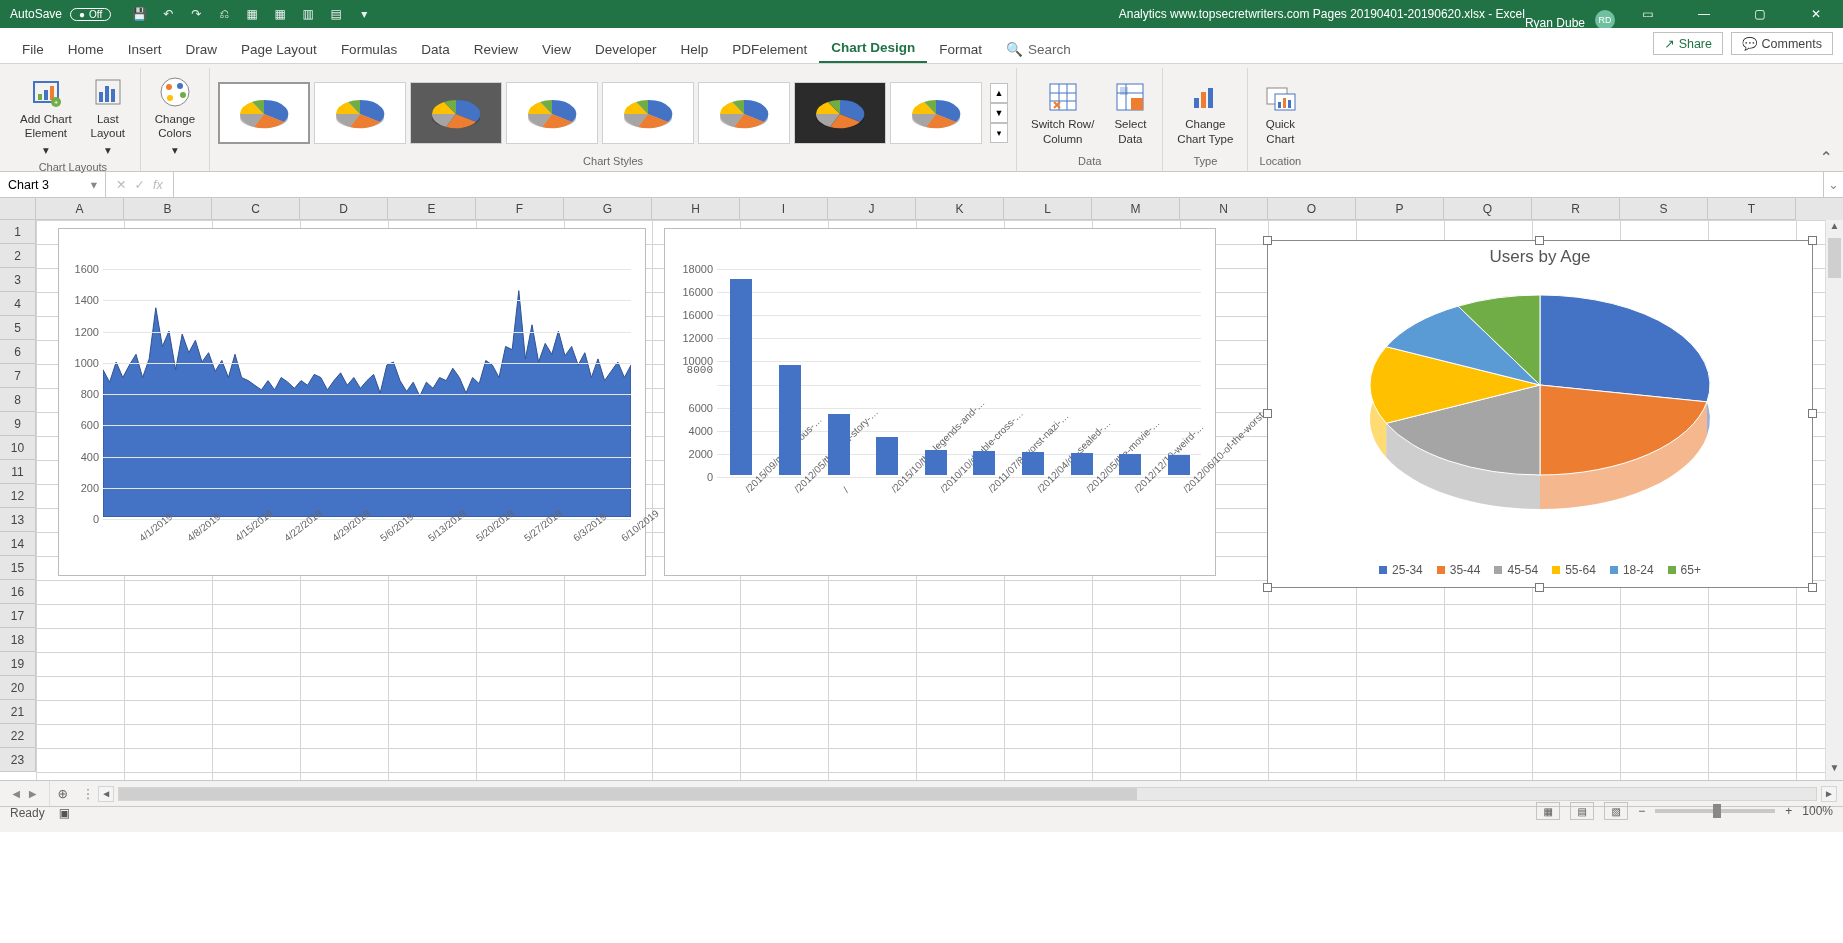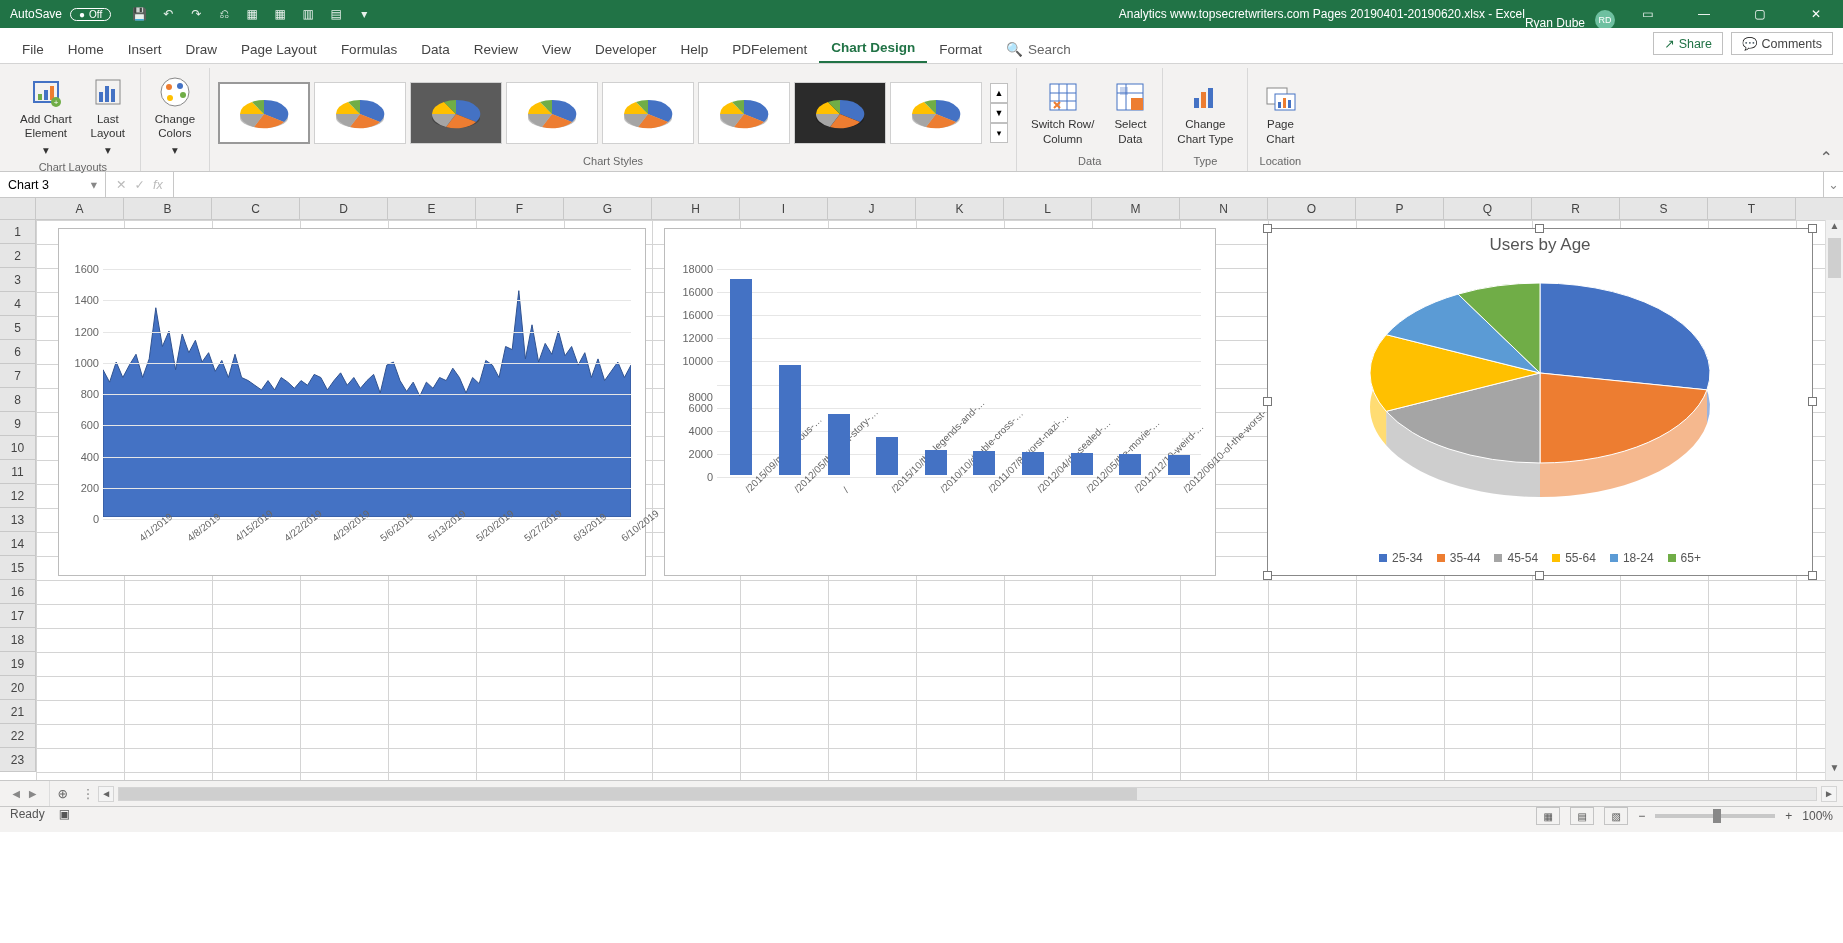--- a/index.html
+++ b/index.html
@@ -53,21 +53,21 @@
 .colh { width:88px; border-right:1px solid #c8c8c8;border-bottom:1px solid #c8c8c8; text-align:center; font-size:12px; color:#444; line-height:22px; background:#e6e6e6;}
 .rows { position:relative;}
 .rowh { width:36px; height:24px; border-right:1px solid #c8c8c8;border-bottom:1px solid #c8c8c8; text-align:center;font-size:12px;color:#444; background:#e6e6e6; line-height:24px;}
 .gridlines { position:absolute; left:36px; top:22px; right:0; bottom:0; background-image: linear-gradient(#d4d4d4 1px, transparent 1px), linear-gradient(90deg,#d4d4d4 1px, transparent 1px); background-size: 88px 24px; }
 .vsb{position:absolute;right:0;top:22px;width:18px;bottom:0;background:#f0f0f0;border-left:1px solid #ddd;}
 .vsb .arrow{height:18px;text-align:center;font-size:10px;color:#666;cursor:pointer;}
 .vsb .thumb{position:absolute;top:18px;left:2px;right:2px;height:40px;background:#cfcfcf;}
 
 
 .chart { position:absolute; background:#fff; border:1px solid #bcbcbc; }
-.chart.selected { border:1px solid #888;}
+.chart.selected { border:1px solid #888;margin-top:12px;}
 .chart .title { text-align:center; font-size:17px; color:#555; padding-top:6px;}
 .handle{width:9px;height:9px;background:#fff;border:1.5px solid #777;position:absolute;}
 .handle.tl{left:-5px;top:-5px;} .handle.tr{right:-5px;top:-5px;}
 .handle.bl{left:-5px;bottom:-5px;} .handle.br{right:-5px;bottom:-5px;}
 .handle.tm{left:calc(50% - 5px);top:-5px;} .handle.bm{left:calc(50% - 5px);bottom:-5px;}
 .handle.ml{left:-5px;top:calc(50% - 5px);} .handle.mr{right:-5px;top:calc(50% - 5px);}
 
 
 .area-axes{position:absolute;left:44px;right:14px;top:40px;bottom:58px;}
 .area-ytick{position:absolute;left:-44px;width:40px;text-align:right;font-size:11px;color:#666;transform:translateY(-50%);}
@@ -90,21 +90,21 @@
 .sheetnav{display:flex;align-items:center;gap:4px;padding:0 10px;border-right:1px solid #ddd;color:#888;}
 .sheettab{padding:3px 14px;border:1px solid #c8c8c8;border-bottom:none;background:#eee;cursor:pointer;margin-top:2px;}
 .sheettab.active{background:#fff;font-weight:600;color:#217346;border-bottom:2px solid #fff;}
 .addsheet{width:26px;display:flex;align-items:center;justify-content:center;cursor:pointer;color:#666;}
 .sheet-hsb{flex:1;display:flex;align-items:center;padding:0 6px;gap:4px;}
 .hsb-track{flex:1;height:14px;background:#e8e8e8;position:relative;border:1px solid #d4d4d4;}
 .hsb-thumb{position:absolute;left:0;top:0;bottom:0;width:60%;background:#cfcfcf;}
 .hsb-arrow{width:16px;height:16px;display:flex;align-items:center;justify-content:center;color:#666;cursor:pointer;font-size:10px;border:1px solid #d4d4d4;background:#f4f4f4;}
 
 
-.status{height:26px;background:#f3f2f1;border-top:1px solid #c8c8c8;display:flex;align-items:flex-start;justify-content:space-between;font-size:12px;color:#555;padding:0 10px;}
+.status{height:26px;background:#f3f2f1;border-top:1px solid #c8c8c8;display:flex;align-items:flex-end;justify-content:space-between;font-size:12px;color:#555;padding:12px 10px;}
 .status .right{display:flex;align-items:center;gap:10px;}
 .viewbtn{width:24px;height:18px;border:1px solid #c4c4c4;display:inline-flex;align-items:center;justify-content:center;cursor:pointer;font-size:10px;}
 .zoom-slider{width:120px;height:4px;background:#c8c8c8;position:relative;}
 .zoom-slider .knob{width:8px;height:14px;background:#888;position:absolute;left:58px;top:-5px;}
 
 svg.pie-thumb{display:block;}
 </style>
 </head>
 <body style="transform: scale(1);">
 
@@ -369,21 +369,21 @@
         <div class="bigbtn">
           <div class="ic">
             <svg width="34" height="34">
               <rect x="4" y="8" width="20" height="16" fill="#fff" stroke="#888"></rect>
               <rect x="12" y="14" width="20" height="16" fill="#fff" stroke="#4472c4"></rect>
               <rect x="15" y="22" width="3" height="6" fill="#4472c4"></rect>
               <rect x="20" y="18" width="3" height="10" fill="#ed7d31"></rect>
               <rect x="25" y="20" width="3" height="8" fill="#4472c4"></rect>
             </svg>
           </div>
-          <span style="white-space:pre;">Page
+          <span style="white-space:pre;">Quick
 Chart</span>
         </div>
       </div>
     <div class="label">Location</div>
   </div>
   <span class="ribbon-collapse">⌃</span>
 </div>
 
 <div class="fxbar">
   <div class="namebox">
@@ -467,21 +467,21 @@
     <div class="bar-axes" id="bar-axes">
         <div class="area-grid" style="top: 208px;"></div>
         <div class="bar-ytick" style="top: 208px;">0</div>
         <div class="area-grid" style="top: 184.889px;"></div>
         <div class="bar-ytick" style="top: 184.889px;">2000</div>
         <div class="area-grid" style="top: 161.778px;"></div>
         <div class="bar-ytick" style="top: 161.778px;">4000</div>
         <div class="area-grid" style="top: 138.667px;"></div>
         <div class="bar-ytick" style="top: 138.667px;">6000</div>
         <div class="area-grid" style="top: 115.556px;"></div>
-        <div class="bar-ytick" style="top: 128px;">8000</div>
+        <div class="bar-ytick" style="top: 101px; font-family: Liberation Mono, monospace;">8000</div>
         <div class="area-grid" style="top: 92.4444px;"></div>
         <div class="bar-ytick" style="top: 92.4444px;">10000</div>
         <div class="area-grid" style="top: 69.3333px;"></div>
         <div class="bar-ytick" style="top: 69.3333px;">12000</div>
         <div class="area-grid" style="top: 46.2222px;"></div>
         <div class="bar-ytick" style="top: 46.2222px;">16000</div>
         <div class="area-grid" style="top: 23.1111px;"></div>
         <div class="bar-ytick" style="top: 23.1111px;">16000</div>
         <div class="area-grid" style="top: 0px;"></div>
         <div class="bar-ytick" style="top: 0px;">18000</div>

